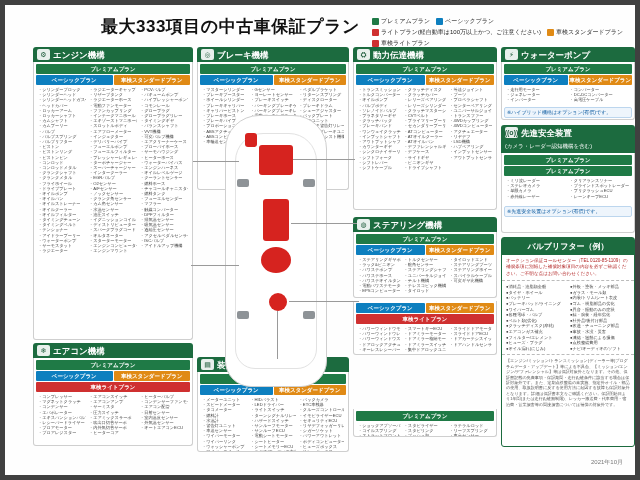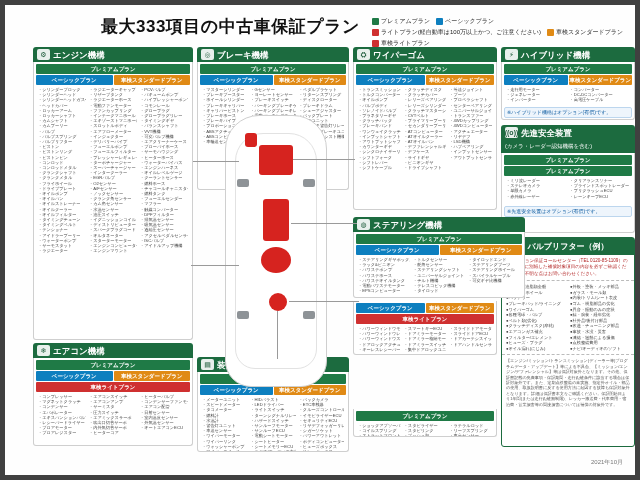--- a/index.html
+++ b/index.html
@@ -318,21 +318,21 @@
           <span>・ブレーキ警告灯リレー</span>
           <span>・電子制御ブレーキユニット</span>
           <span>・ブレーキアシスト機構</span>
         </div>
     </div>
   </div>
 
   <div class="panel" style="left:348px;top:42px;width:144px;height:160px;">
     <div class="hdr" style="background:#1c6b3f">
       <span class="ico">⛭</span>
-      <span>ワイパーゴム</span>
+      <span>動力伝達機構</span>
     </div>
     <div class="body">
       <div class="bar prem">プレミアムプラン</div>
       <div class="bar split">
         <span class="b">ベーシックプラン</span>
         <span class="s">車検スタンダードプラン</span>
       </div>
       <div class="items c3" id="drive-items">
           <span>・トランスミッションケース</span>
           <span>・トルクコンバーター</span>
@@ -380,21 +380,21 @@
           <span>・ハブベアリング</span>
           <span>・インプットセンサー</span>
           <span>・アウトプットセンサー</span>
         </div>
     </div>
   </div>
 
   <div class="panel" style="left:496px;top:42px;width:134px;height:70px;">
     <div class="hdr" style="background:#1c6b3f">
       <span class="ico">⚡</span>
-      <span>ハイブリッド機構</span>
+      <span>ウォーターポンプ</span>
     </div>
     <div class="body">
       <div class="bar prem">プレミアムプラン</div>
       <div class="bar split">
         <span class="b">ベーシックプラン</span>
         <span class="s">車検スタンダードプラン</span>
       </div>
       <div class="items c2" id="hybrid-items" style="max-height:18px">
           <span>・走行用モーター</span>
           <span>・ジェネレーター</span>
@@ -466,21 +466,21 @@
           <div>●改造・チューニング部品</div>
           <div>●事故・水没・災害</div>
           <div>●凍結・過熱による損傷</div>
           <div>●点検整備費用</div>
           <div>●ナビ/オーディオのソフト</div>
         </div>
     </div>
     <div class="efoot">【エンジン/ミッション/トランスミッション(ディーラー等)プログラムデータ・アップデート】等による不具合、【ミッション/エンジン/デファレンシャル】等は保証対象外となります。その他、保証書記載の免責事項・保証期間・走行距離条件に該当する場合は保証対象外です。また、定期点検整備の未実施、指定外オイル・部品の使用、取扱説明書に反する使用方法に起因する故障も保証対象外となります。詳細は保証書本文をご確認ください。保証開始日より1年間(または走行距離無制限)、レッカー搬送費・代車費用・宿泊費・営業損害等の間接損害については補償の対象外です。</div>
   </div>
 
-  <div class="panel" style="left:348px;top:212px;width:172px;height:78px;">
+  <div class="panel" style="left:348px;top:212px;width:144px;height:78px;">
     <div class="hdr" style="background:#1c6b3f">
       <span class="ico">◍</span>
       <span>ステアリング機構</span>
     </div>
     <div class="body">
       <div class="bar prem">プレミアムプラン</div>
       <div class="bar split">
         <span class="b">ベーシックプラン</span>
         <span class="s">車検スタンダードプラン</span>
       </div>

